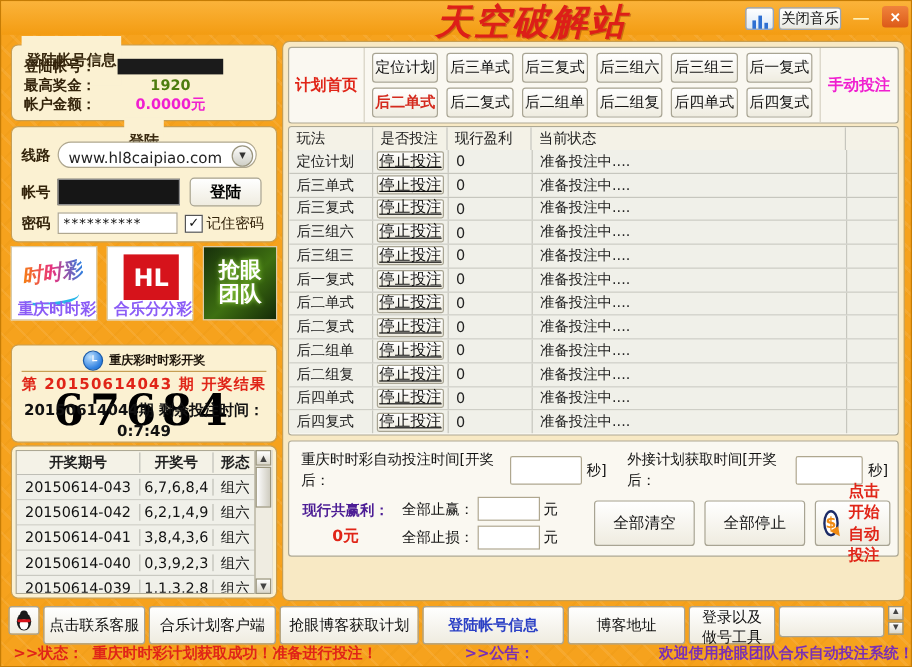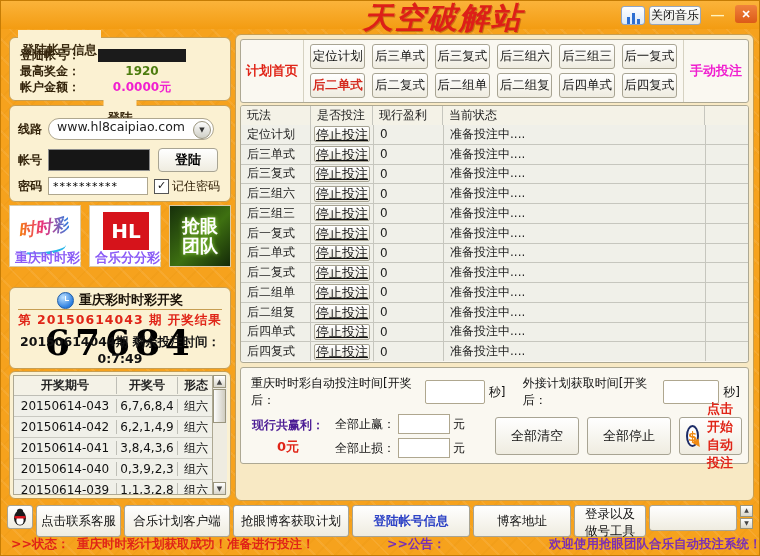--- a/index.html
+++ b/index.html
@@ -41,21 +41,21 @@
   .acct-row .lbl{width:78px;font-weight:bold;color:#33230A;}
   .blackbar{width:88px;height:13px;background:#1B1B1B;}
   .v-green{color:#4d7c0f;font-weight:bold;width:88px;text-align:center;}
   .v-magenta{color:#F01FD0;font-weight:bold;width:88px;text-align:center;}
 
   
   .login-box{left:8px;top:104px;width:222px;height:97px;}
   .login-row{position:absolute;left:8px;display:flex;align-items:center;}
   .login-row .lbl{width:30px;font-weight:bold;color:#33230A;}
   .select{width:166px;height:22px;background:#FFF;border:1px solid #AFA78F;border-radius:11px;
-    display:flex;align-items:flex-start;padding-left:8px;box-sizing:border-box;position:relative;cursor:pointer;font-size:12.5px;}
+    display:flex;align-items:flex-end;padding-left:8px;box-sizing:border-box;position:relative;cursor:pointer;font-size:12.5px;}
   .dd-circle{position:absolute;right:2px;top:2px;width:16px;height:16px;border-radius:50%;
     background:linear-gradient(#FDFDFD,#CFCFC6);border:1px solid #9A957E;font-size:7px;color:#333;
     display:flex;align-items:center;justify-content:center;}
   .blackinput{width:100px;height:20px;background:#161616;border:1px solid #8E8E8E;}
   .login-btn{width:60px;height:24px;margin-left:8px;border:1px solid #A8A493;border-radius:4px;
     background:linear-gradient(#FFFFFF,#EFECE0);font-weight:bold;font-size:13px;cursor:pointer;font-family:inherit;}
   .pwdinput{width:100px;height:18px;background:#FFF;border:1px solid #AFA78F;font-size:11px;
     letter-spacing:1px;padding:2px 4px;box-sizing:border-box;font-family:inherit;}
   .cb{width:13px;height:13px;background:#FFF;border:1px solid #555;margin-left:6px;font-size:11px;
     line-height:12px;text-align:center;font-weight:bold;color:#111;cursor:pointer;}
@@ -75,21 +75,21 @@
   .ssc-swish{position:absolute;left:10px;top:34px;width:46px;height:12px;border-bottom:3px solid #29B6E8;
     border-radius:0 0 50% 50%;transform:rotate(-6deg);}
   .hl-art{position:absolute;left:13px;top:6px;width:46px;height:38px;background:#D6131B;color:#FFF;
     font-weight:bold;font-size:20px;text-align:center;line-height:38px;}
   .logo-cap{position:absolute;bottom:-1px;left:0;right:0;text-align:right;font-weight:bold;font-size:13px;
     color:#8b5cf6;text-shadow:1px 1px 0 #FFF;}
 
   
   .draw-box{left:8px;top:286px;width:222px;height:82px;}
   .draw-head{position:absolute;top:3px;left:8px;right:8px;height:18px;display:flex;align-items:center;
-    justify-content:center;gap:5px;border-bottom:1px solid #C79E52;font-weight:bold;font-size:13px;color:#1A1208;}
+    justify-content:center;gap:5px;border-bottom:1px solid #C79E52;font-weight:bold;font-size:10px;color:#1A1208;}
   .clock{width:15px;height:15px;border-radius:50%;background:radial-gradient(circle at 35% 30%,#BFE2FF,#2D7FE0 70%);
     border:1px solid #1D5CA8;position:relative;}
   .clock:before{content:"";position:absolute;left:7px;top:3px;width:1px;height:5px;background:#FFF;}
   .clock:after{content:"";position:absolute;left:7px;top:7px;width:4px;height:1px;background:#FFF;}
   .draw-period{position:absolute;top:24px;width:100%;text-align:center;color:#E02518;font-size:12.5px;
     font-weight:bold;letter-spacing:1px;}
   .draw-result{position:absolute;top:33px;width:100%;text-align:center;color:#000000;font-size:36px;
     font-weight:bold;letter-spacing:5px;font-family:"DejaVu Serif","Liberation Serif",serif;}
   .draw-next{position:absolute;bottom:2px;width:100%;text-align:center;font-weight:bold;font-size:12.5px;color:#111;}
 

